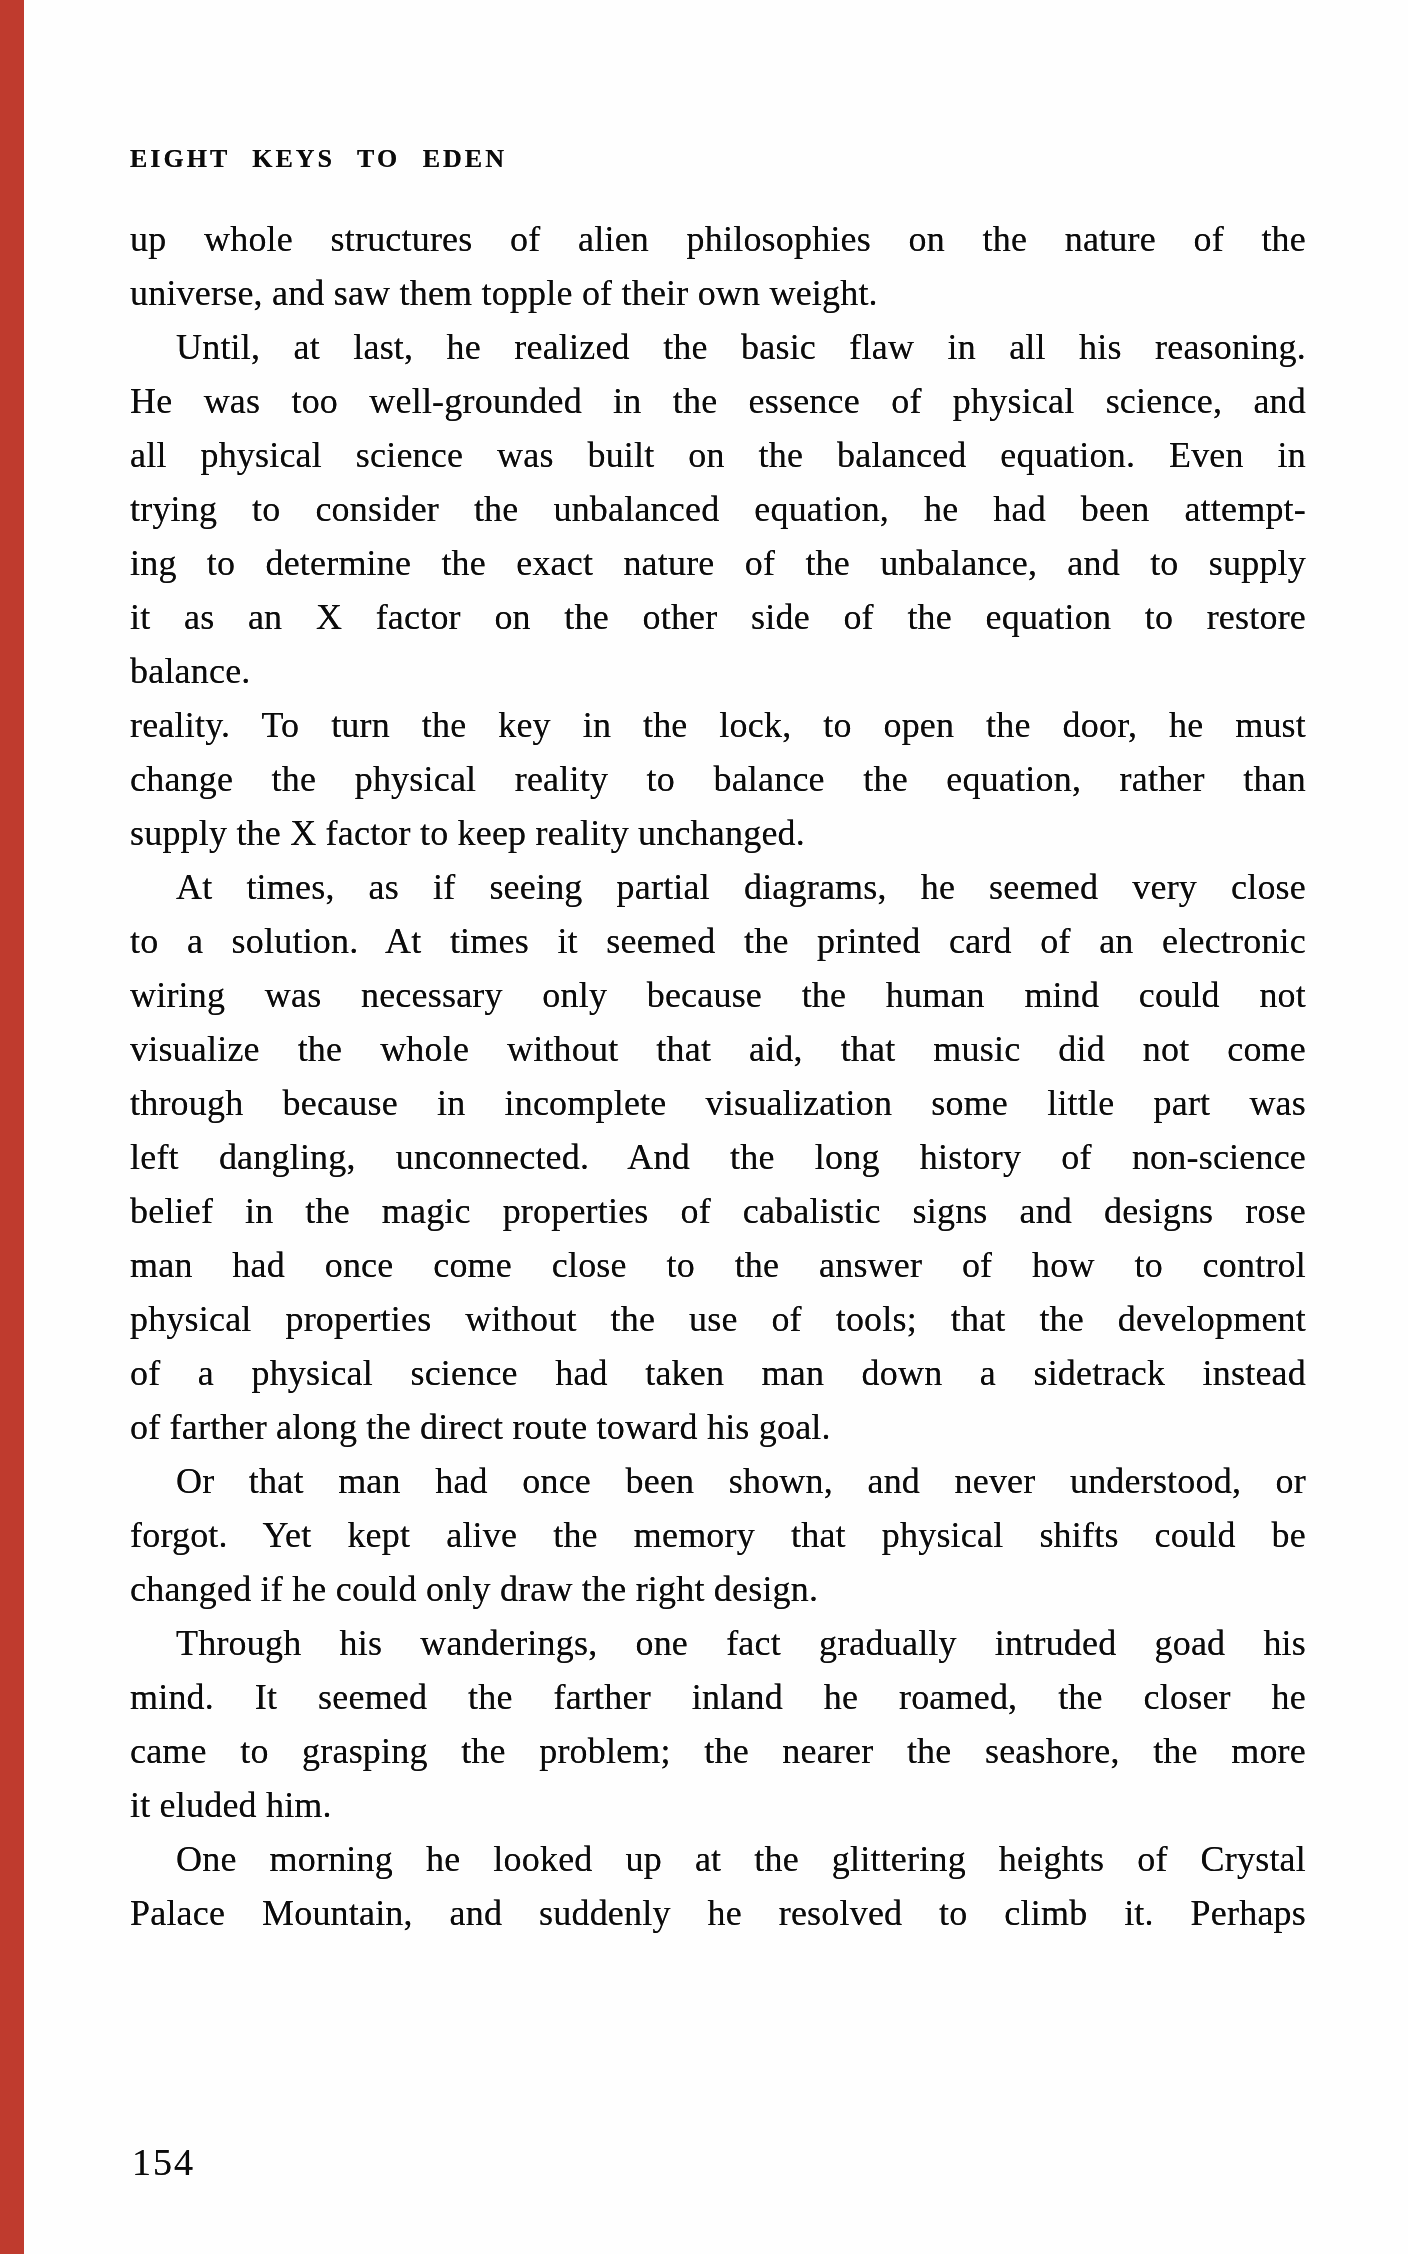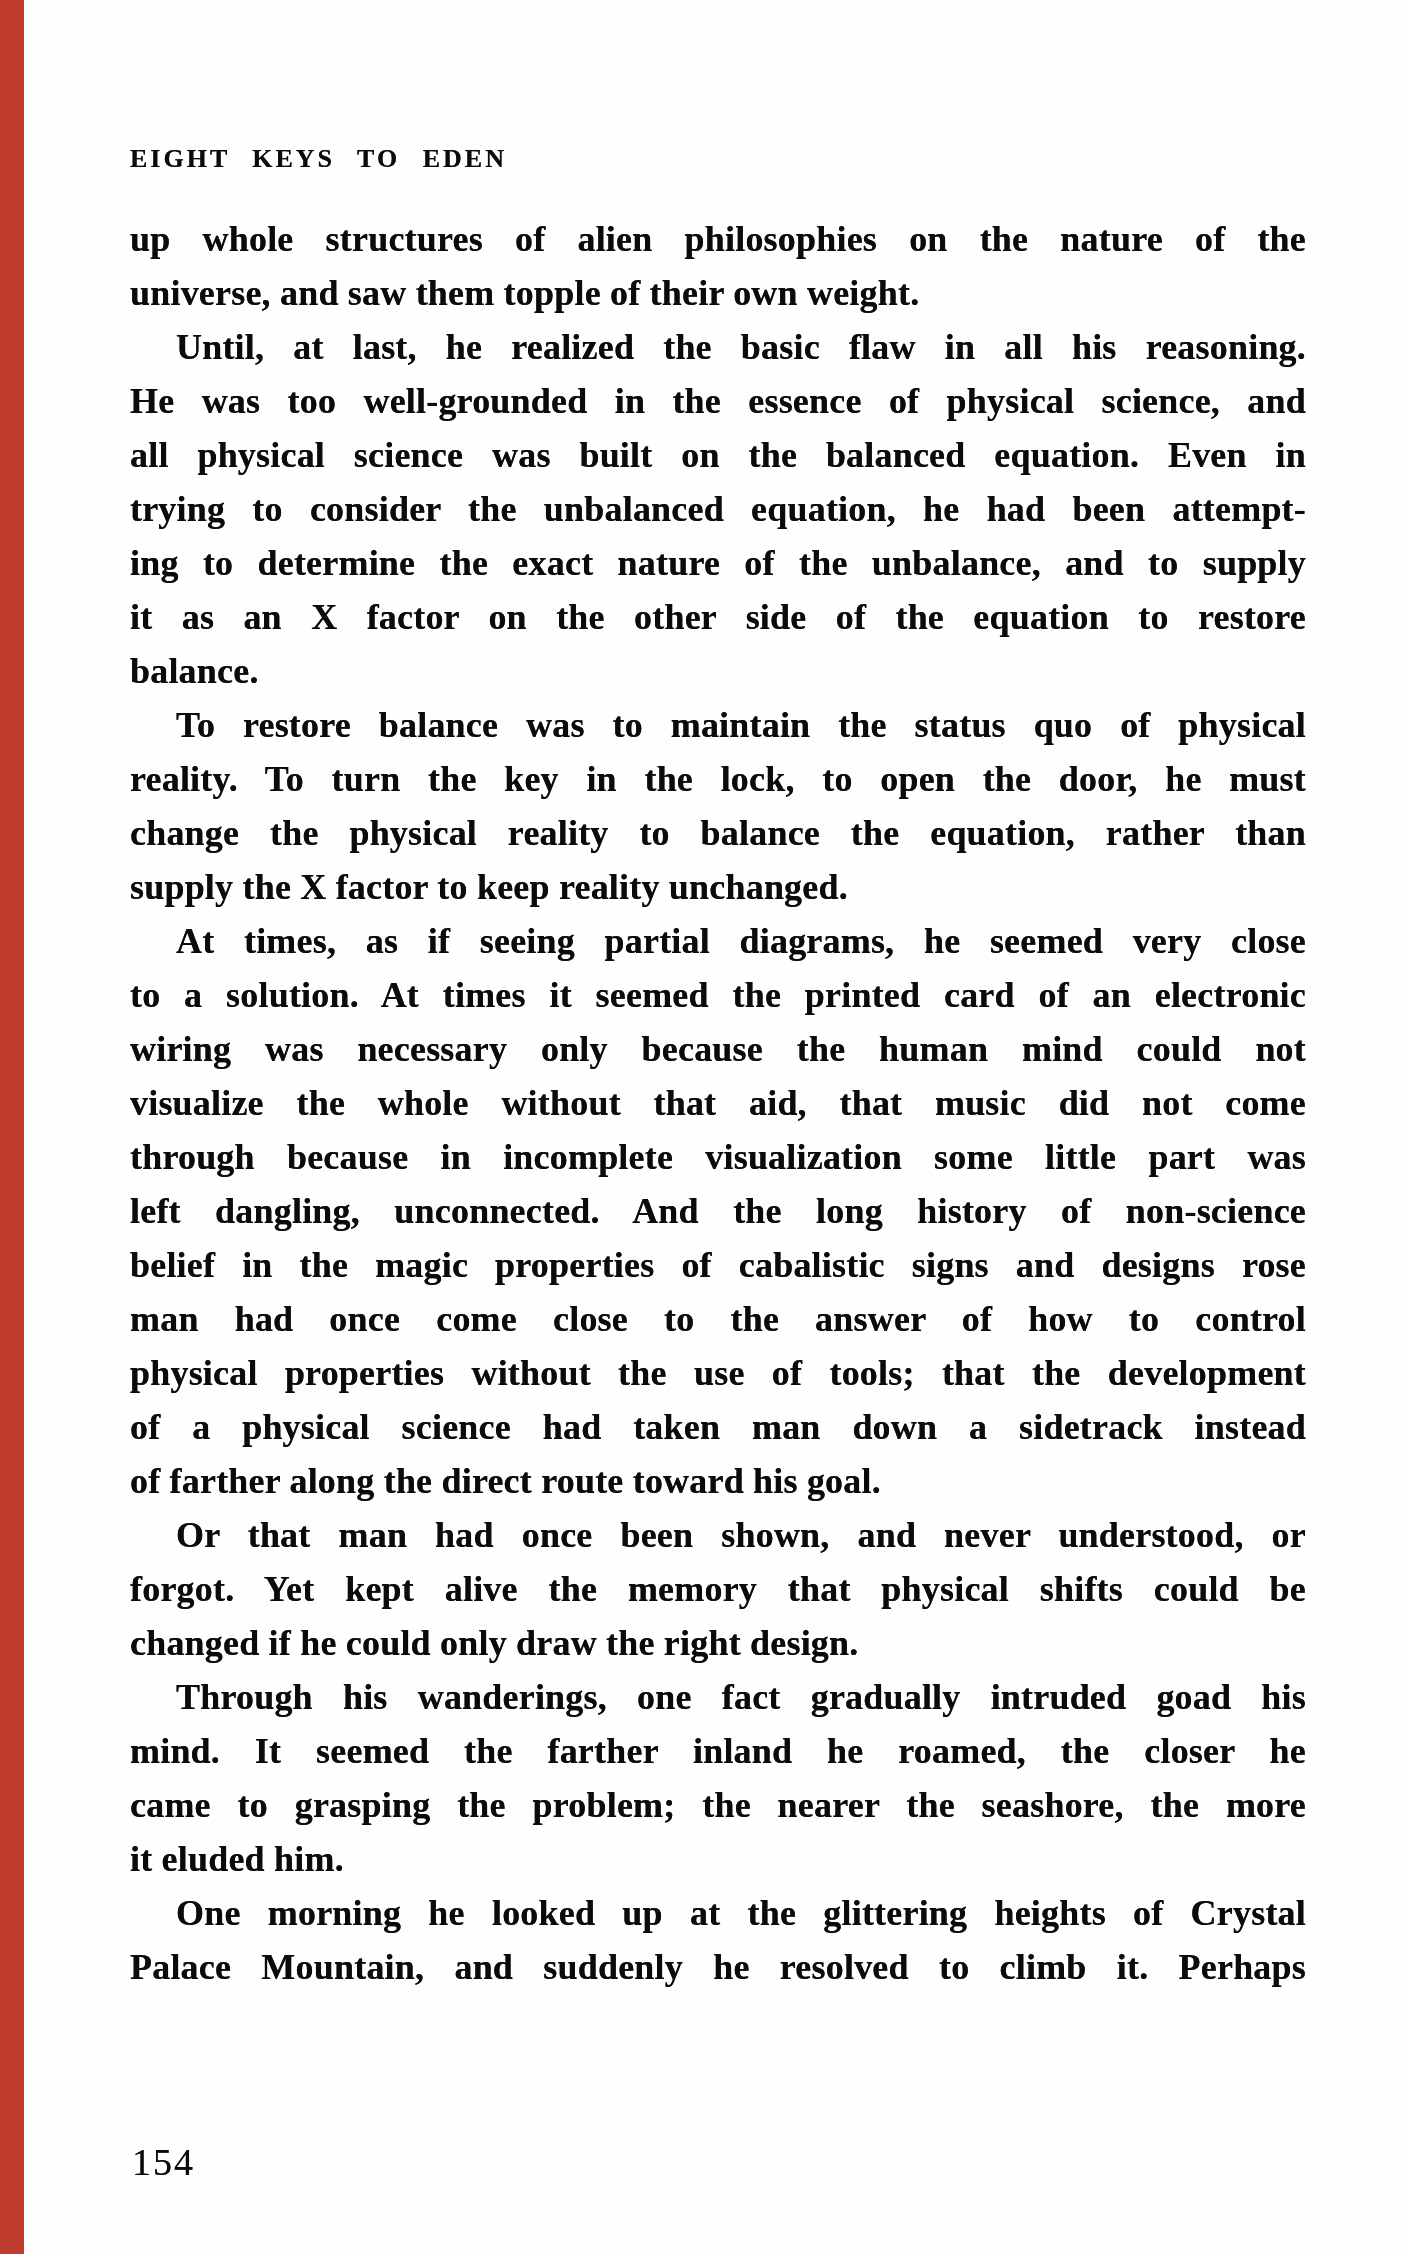--- a/index.html
+++ b/index.html
@@ -37,21 +37,20 @@
   }
   .body-text {
     position: absolute;
     left: 130px;
     top: 212px;
     width: 1176px;
     font-size: 36px;
     line-height: 54px;
     letter-spacing: 0.2px;
     text-shadow: 0 0 0.6px rgba(0,0,0,0.75);
-    font-weight: bold;
   }
   .line {
     text-align: center;
     text-align-last: left;
     min-height: 54px;
   }
   .line.justified {
     text-align: justify;
     text-align-last: justify;
   }
@@ -76,21 +75,20 @@
   <div class="body-text">
       <div class="line justified">up whole structures of alien philosophies on the nature of the</div>
       <div class="line">universe, and saw them topple of their own weight.</div>
       <div class="line justified indent">Until, at last, he realized the basic flaw in all his reasoning.</div>
       <div class="line justified">He was too well-grounded in the essence of physical science, and</div>
       <div class="line justified">all physical science was built on the balanced equation. Even in</div>
       <div class="line justified">trying to consider the unbalanced equation, he had been attempt-</div>
       <div class="line justified">ing to determine the exact nature of the unbalance, and to supply</div>
       <div class="line justified">it as an X factor on the other side of the equation to restore</div>
       <div class="line">balance.</div>
-      <div class="line justified indent">To restore balance was to maintain the status quo of physical</div>
       <div class="line justified">reality. To turn the key in the lock, to open the door, he must</div>
       <div class="line justified">change the physical reality to balance the equation, rather than</div>
       <div class="line">supply the X factor to keep reality unchanged.</div>
       <div class="line justified indent">At times, as if seeing partial diagrams, he seemed very close</div>
       <div class="line justified">to a solution. At times it seemed the printed card of an electronic</div>
       <div class="line justified">wiring was necessary only because the human mind could not</div>
       <div class="line justified">visualize the whole without that aid, that music did not come</div>
       <div class="line justified">through because in incomplete visualization some little part was</div>
       <div class="line justified">left dangling, unconnected. And the long history of non-science</div>
       <div class="line justified">belief in the magic properties of cabalistic signs and designs rose</div>

